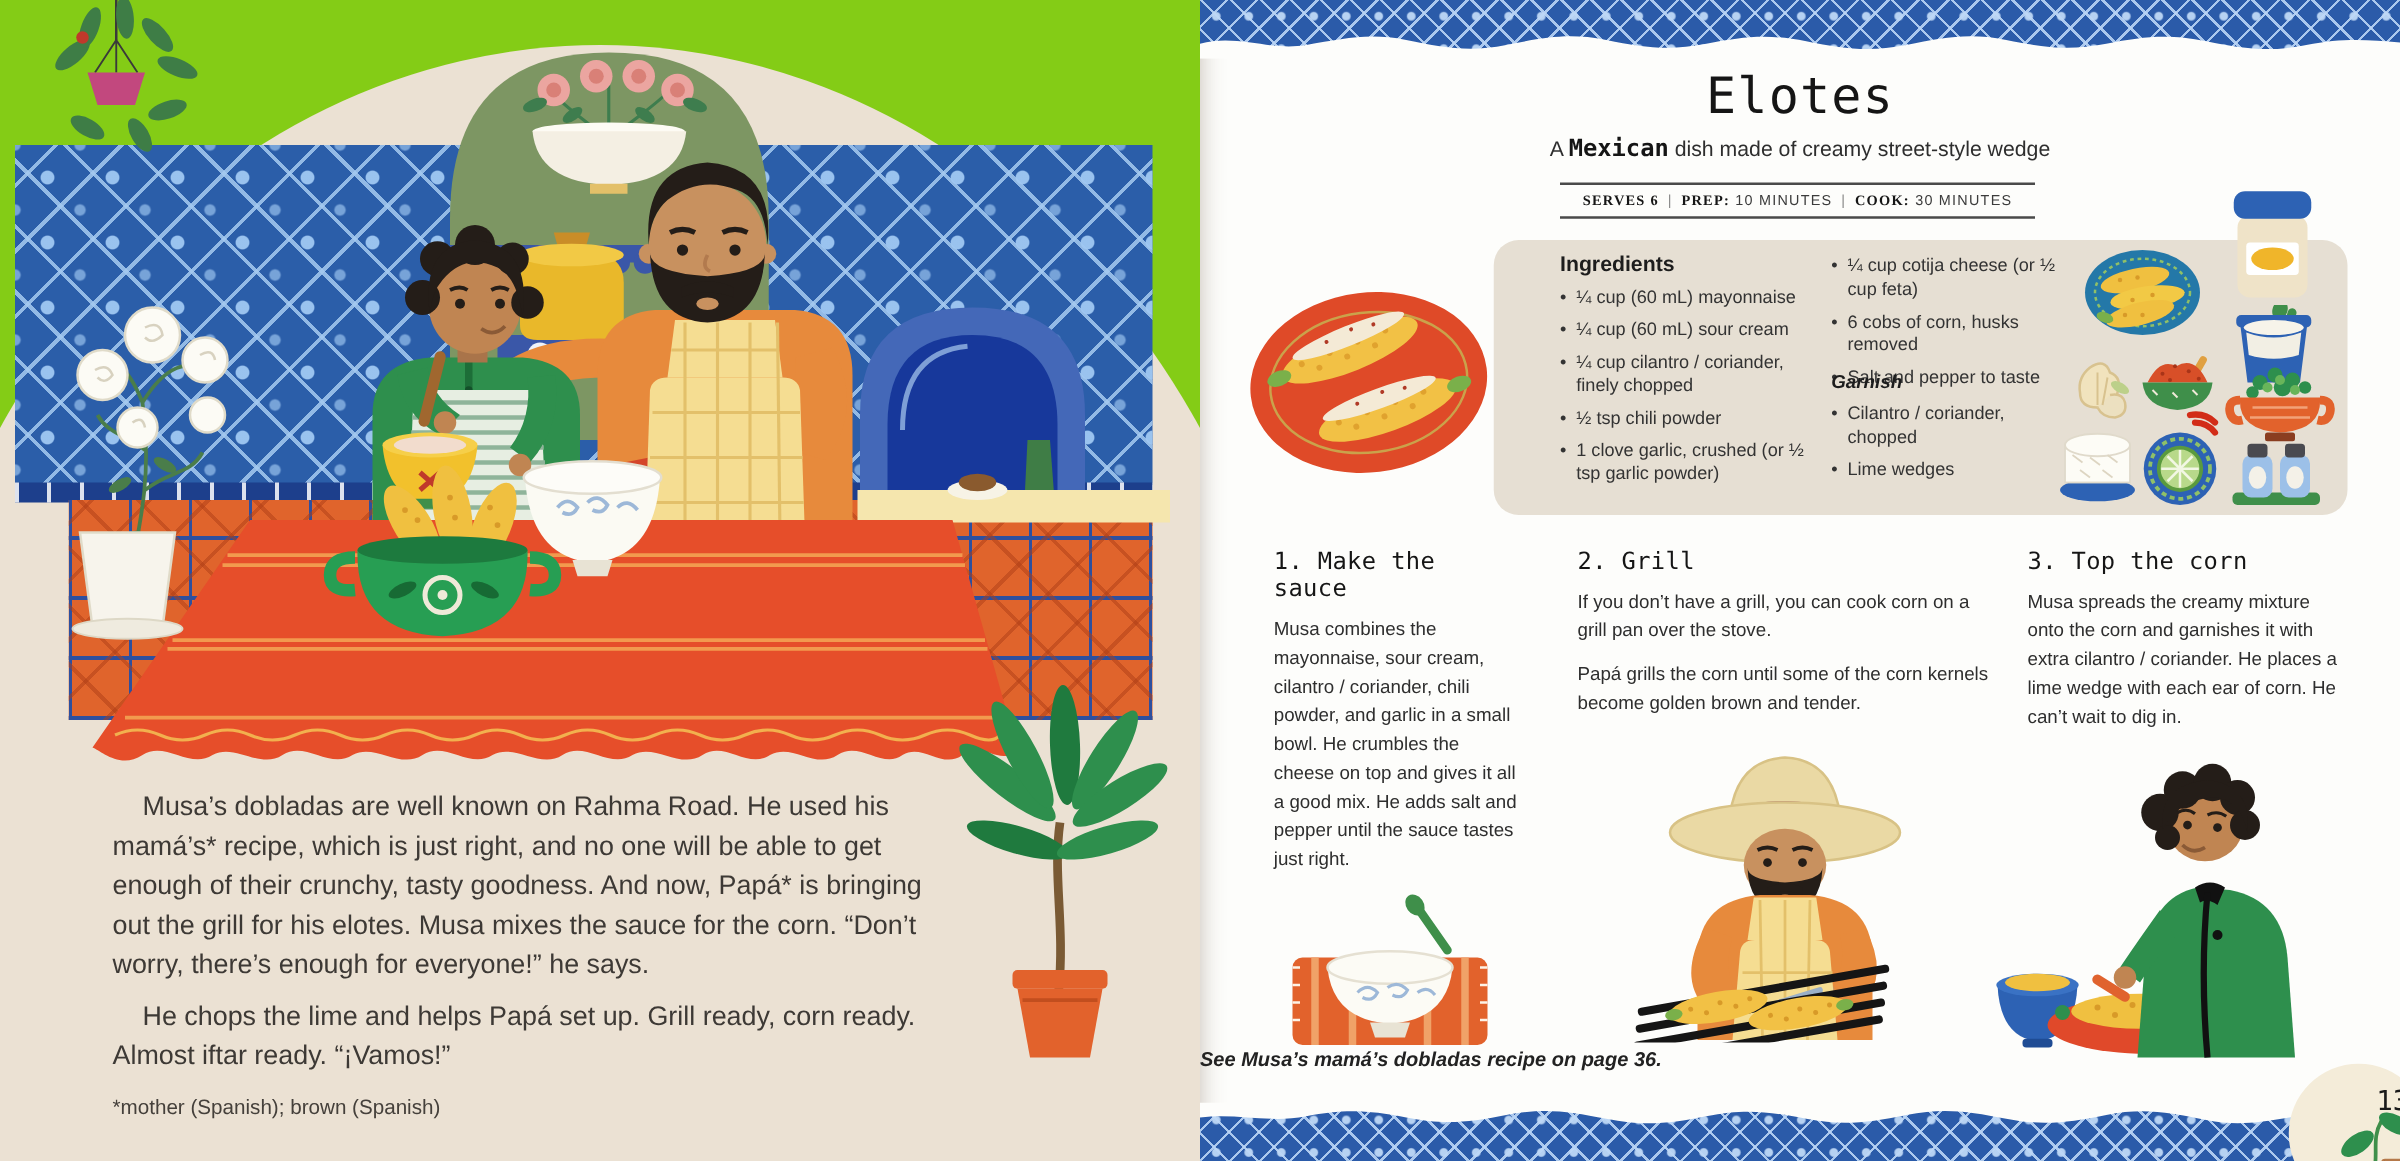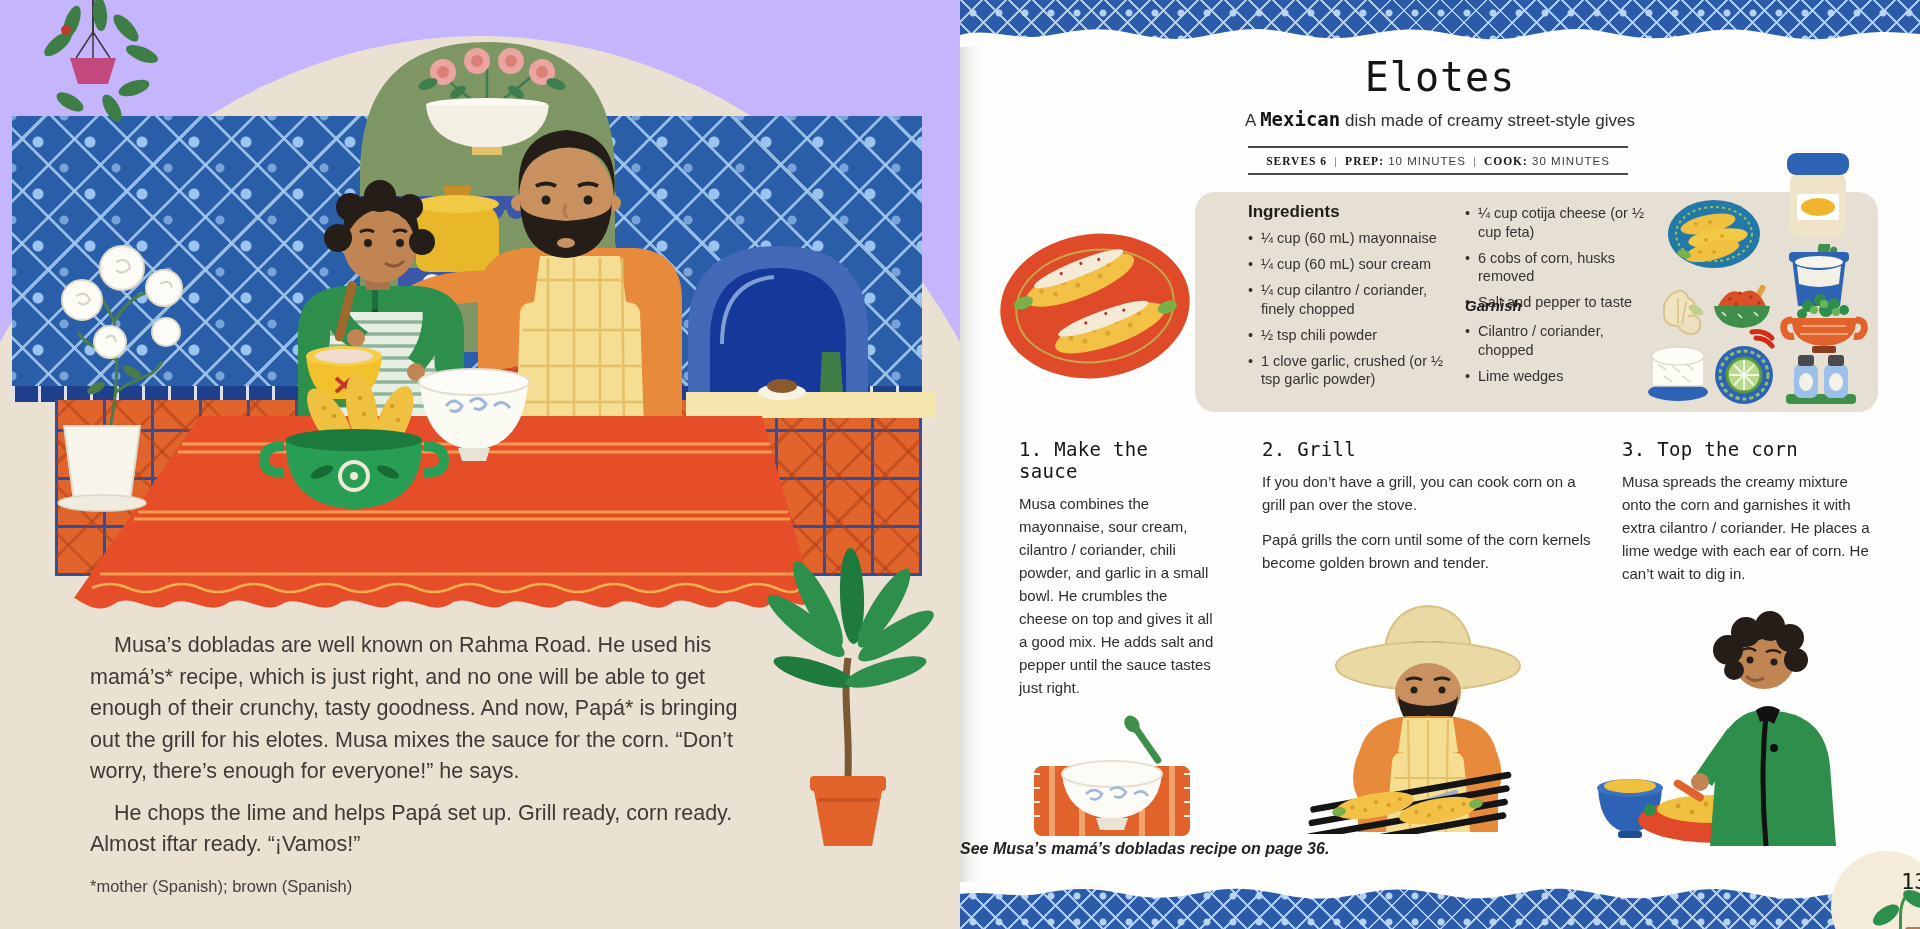--- a/index.html
+++ b/index.html
@@ -1,21 +1,21 @@
 <!DOCTYPE html>
 <html><head>
 <meta charset="utf-8">
 <style>
   html,body{margin:0;padding:0;background:#777;}
   .spread{position:relative;width:1920px;height:929px;overflow:hidden;background:#fff;font-family:"Liberation Sans",sans-serif;}
   .abs{position:absolute;}
   .tw{font-family:"DejaVu Sans Mono",monospace;font-weight:normal;color:#151515;}
 
   
-  .left-page{left:0;top:0;width:960px;height:929px;background:#c4b5fd;overflow:hidden;}
+  .left-page{left:0;top:0;width:960px;height:929px;background:#84cc16;overflow:hidden;}
   .cream-blob{left:-90px;top:36px;width:1140px;height:1330px;border-radius:50%;background:#ebe1d3;}
   .blue-wall{left:12px;top:116px;width:910px;height:272px;
     background-color:#2b5ea9;
     background-image:
       radial-gradient(circle, rgba(160,200,242,.95) 0 5px, rgba(160,200,242,0) 6px),
       radial-gradient(circle, rgba(160,200,242,.65) 0 4px, rgba(160,200,242,0) 5px),
       repeating-linear-gradient(45deg, transparent 0 34px, rgba(165,202,240,.85) 34px 37px),
       repeating-linear-gradient(-45deg, transparent 0 34px, rgba(165,202,240,.85) 34px 37px);
     background-size:52px 52px,52px 52px,auto,auto;
     background-position:0 0,26px 26px,0 0,0 0;}
@@ -321,21 +321,21 @@
   <div class="abs right-page">
 
     <div class="abs border-top pattern-border">
       <svg viewBox="0 0 960 24" preserveAspectRatio="none">
           <path fill="#fdfdfb" d="M0,24 L0,12 C30,4 55,18 85,13 C115,8 135,3 165,9 C195,15 215,19 245,13 C275,7 295,3 325,9 C355,15 375,18 405,12 C435,6 455,4 485,10 C515,16 535,19 565,13 C595,7 615,3 645,9 C675,15 695,18 725,12 C755,6 775,4 805,10 C835,16 855,19 885,13 C915,7 935,9 960,11 L960,24 Z"></path>
         </svg>
     </div>
 
     <h1 class="abs r-title tw">Elotes</h1>
     <div class="abs r-sub">
-      <span>A </span><span class="hl">Mexican</span><span> dish made of creamy street-style gives</span>
+      <span>A </span><span class="hl">Mexican</span><span> dish made of creamy street-style wedge</span>
     </div>
 
     <div class="abs meta">
       <b>SERVES 6</b><span class="sep">|</span><b>PREP:</b> <span>10 MINUTES</span><span class="sep">|</span><b>COOK:</b> <span>30 MINUTES</span>
     </div>
 
     <div class="abs panel"></div>
 
     <svg class="abs" style="left:35px;top:218px" width="200" height="170" viewBox="0 0 200 170">
       <ellipse cx="100" cy="88" rx="95" ry="72" fill="#df4a28" transform="rotate(-7 100 88)"></ellipse>

